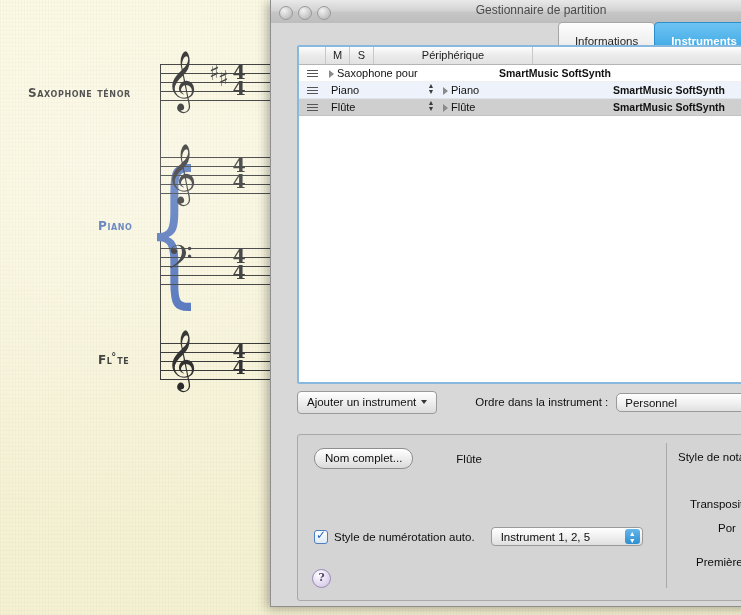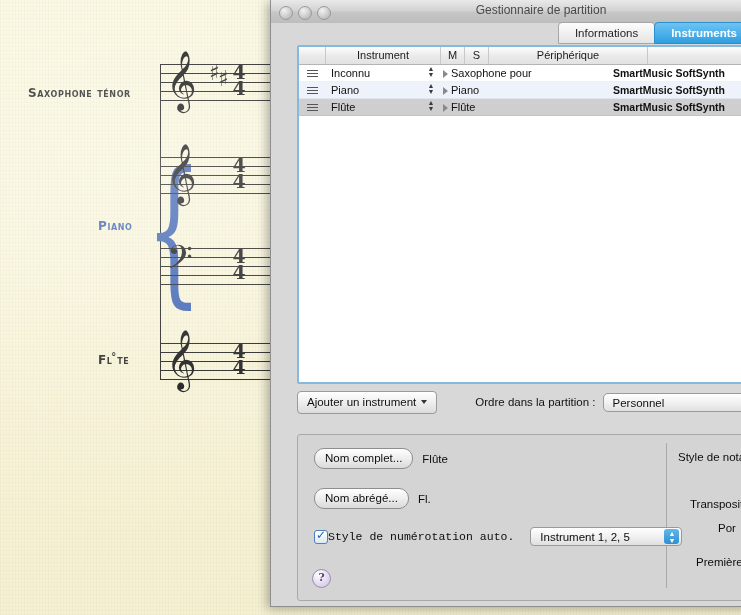--- a/index.html
+++ b/index.html
@@ -131,21 +131,21 @@
     background: #d8d8d8;
   }
   #tabs {
     position: absolute;
     right: -2px; top: -1px;
     display: flex;
   }
   .tab {
     height: 20px;
     line-height: 20px;
-    padding: 0 16px;
+    padding: 8px 16px;
     font-size: 11.5px;
     font-family: "Liberation Sans", sans-serif;
     border: 1px solid #a6a6a6;
     border-radius: 4px 4px 0 0;
     background: linear-gradient(180deg, #fdfdfd, #e4e4e4);
     color: #1f1f1f;
     margin-right: -1px;
   }
   .tab.active {
     background: linear-gradient(180deg, #6ec3f2, #2d9fe0);
@@ -344,21 +344,21 @@
   }
   .checkbox::after {
     content: "✓";
     position: absolute;
     left: 1px; top: -3px;
     font-size: 12px;
     color: #1e62b8;
     font-family: "DejaVu Sans", sans-serif;
     font-weight: bold;
   }
-  #numbering-label { font-size: 11.5px; color: #0d0d0d; white-space: nowrap; font-family: Liberation Mono, monospace; }
+  #numbering-label { margin-left: 6px; font-size: 11.5px; color: #0d0d0d; white-space: nowrap; }
   #numbering-popup {
     margin-left: 16px;
     height: 19px;
     width: 152px;
     box-sizing: border-box;
     border: 1px solid #9a9a9a;
     border-radius: 4px;
     background: linear-gradient(180deg, #ffffff, #f0f0f0 52%, #dfdfdf);
     position: relative;
     font-size: 11.5px;
@@ -476,32 +476,27 @@
   <div id="tabstrip">
     <div id="tabs">
       <div class="tab">Informations</div>
       <div class="tab active">Instruments</div>
     </div>
   </div>
 
   <div id="table-wrap">
     <div id="thead">
       <div class="th col-grip"></div>
-      <div class="th col-instr">Instrument</div>
       <div class="th col-m">M</div>
       <div class="th col-s">S</div>
       <div class="th col-dev">Périphérique</div>
     </div>
 
     <div class="trow r0">
       <div class="cell grip"><span class="grip-icon"></span></div>
-      <div class="cell instr">
-        <span>Inconnu</span>
-        <span class="stepper">▲<br>▼</span>
-      </div>
       <div class="cell nom">
         <span class="disc-tri"></span><span>Saxophone pour</span>
       </div>
       <div class="cell m"></div>
       <div class="cell s"></div>
       <div class="cell dev">SmartMusic SoftSynth</div>
     </div>
 
     <div class="trow r1">
       <div class="cell grip"><span class="grip-icon"></span></div>
@@ -530,37 +525,33 @@
       <div class="cell s"></div>
       <div class="cell dev">SmartMusic SoftSynth</div>
     </div>
 
   </div>
 
   <div id="ctl-row">
     <div class="aqua-btn">
       <span>Ajouter un instrument</span><span class="mini-tri"></span>
     </div>
-    <div id="order-label">Ordre dans la partition :</div>
+    <div id="order-label">Ordre dans la instrument :</div>
     <div id="order-popup">Personnel</div>
   </div>
 
 
   <div id="param-box">
     <div id="param-divider"></div>
 
-    <div class="field-row" style="left:16px; top:13px;">
+    <div class="field-row" style="left:16px; top:13px;gap:34px;">
       <div class="pill-btn">Nom complet...</div>
       <div class="field-val">Flûte</div>
     </div>
 
-    <div class="field-row" style="left:16px; top:53px;">
-      <div class="pill-btn">Nom abrégé...</div>
-      <div class="field-val">Fl.</div>
-    </div>
 
     <div id="numbering-row">
       <div class="checkbox"></div>
       <div id="numbering-label">Style de numérotation auto.</div>
       <div id="numbering-popup">
         <span>Instrument 1, 2, 5</span>
         <span class="popup-arrows">▲<br>▼</span>
       </div>
     </div>
 

